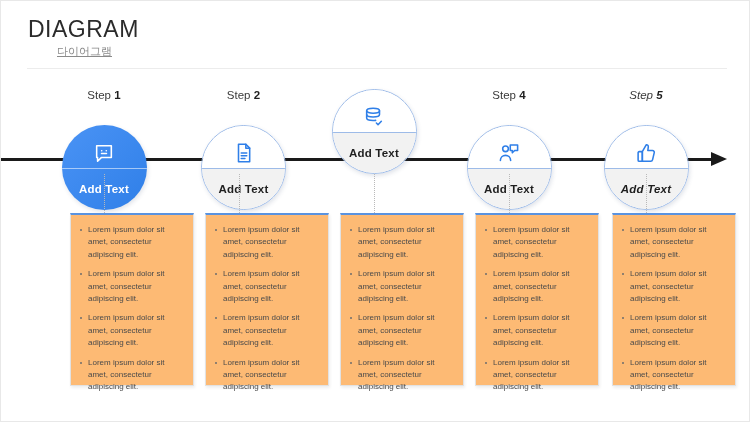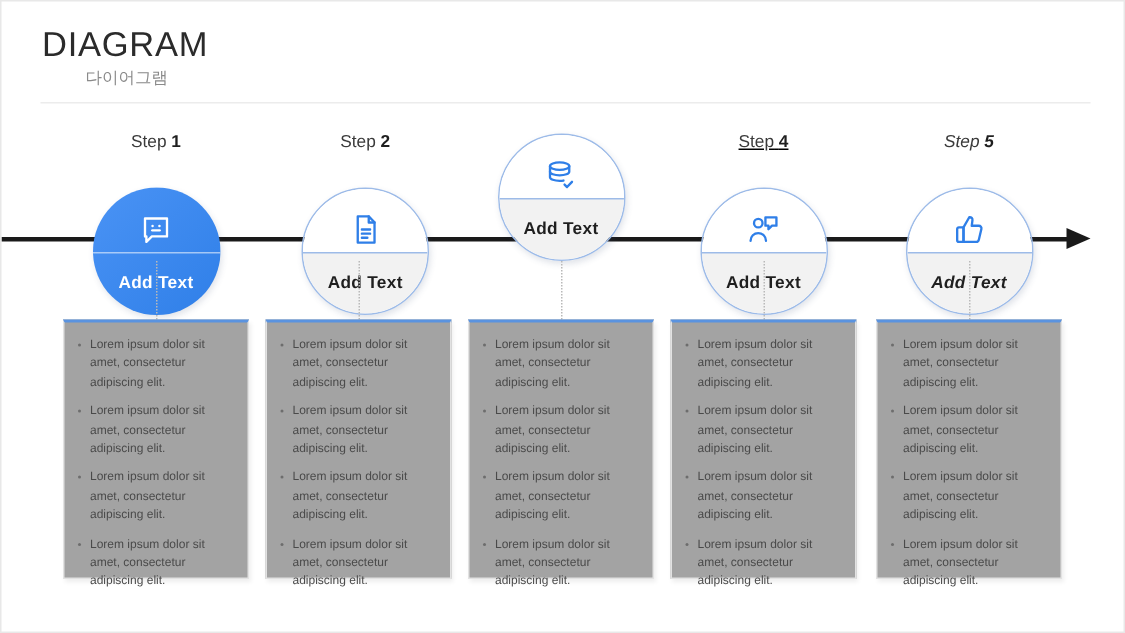--- a/index.html
+++ b/index.html
@@ -35,20 +35,21 @@
     line-height: 1.05;
     white-space: nowrap;
   }
   #subtitle {
     font-size: 11px;
     color: #8a8a8a;
     font-weight: 400;
     margin-top: 3px;
     margin-left: 29px;
     white-space: nowrap;
+    text-decoration: underline;
   }
   #header-rule {
     position: absolute;
     left: 26px;
     top: 67px;
     width: 700px;
     height: 1px;
     background: #ececec;
   }
 
@@ -173,26 +174,27 @@
     border-left: 1px dotted #b9b9b9;
     height: 39px;
   }
 
   
   .textbox {
     position: absolute;
     top: 212px;
     width: 124px;
     height: 173px;
-    background: #a3a3a3;
+    background: #fdba74;
     border: 1px solid #e2e2e2;
     border-top: 2px solid #5a93e0;
     box-sizing: border-box;
     box-shadow: 1px 2px 3px rgba(0,0,0,0.07);
     padding: 9px 24px 0 6px;
+    margin-left: 28px;
   }
   .bullet-list {
     list-style: none;
     margin: 0;
     padding: 0;
   }
   .bullet-list li {
     position: relative;
     padding-left: 11px;
     margin-bottom: 7px;
@@ -271,21 +273,21 @@
             <svg width="22" height="22" viewBox="0 0 24 24" fill="none" stroke="#2f7fe8" stroke-width="1.7" stroke-linecap="round" stroke-linejoin="round">
               <ellipse cx="11" cy="5.2" rx="7" ry="2.7"></ellipse>
               <path d="M4 5.2v4c0 1.5 3.1 2.7 7 2.7s7-1.2 7-2.7v-4"></path>
               <path d="M4 9.2v4c0 1.5 3.1 2.7 7 2.7 1 0 2-.08 2.8-.23"></path>
               <path d="M14.6 18.6l1.8 1.8 3.6-3.8"></path>
             </svg>
           </div>
           <div class="circle-text">Add Text</div>
         </div>
       </div>
-      <div class="step" style="left: 440.5px; text-decoration: underline;">
+      <div class="step" style="left: 440.5px;">
         <div class="step-label"><span>Step</span> <b>4</b></div>
         <div class="circle-wrap">
           <div class="circle outline">
             <div class="half-top"></div>
             <div class="half-bot"></div>
           </div>
           <div class="circle-icon">
             <svg width="22" height="22" viewBox="0 0 24 24" fill="none" stroke="#2f7fe8" stroke-width="1.7" stroke-linecap="round" stroke-linejoin="round">
               <circle cx="8.2" cy="7.4" r="3.1"></circle>
               <path d="M2.6 20.2c0-3.3 2.5-5.6 5.6-5.6s5.6 2.3 5.6 5.6"></path>

